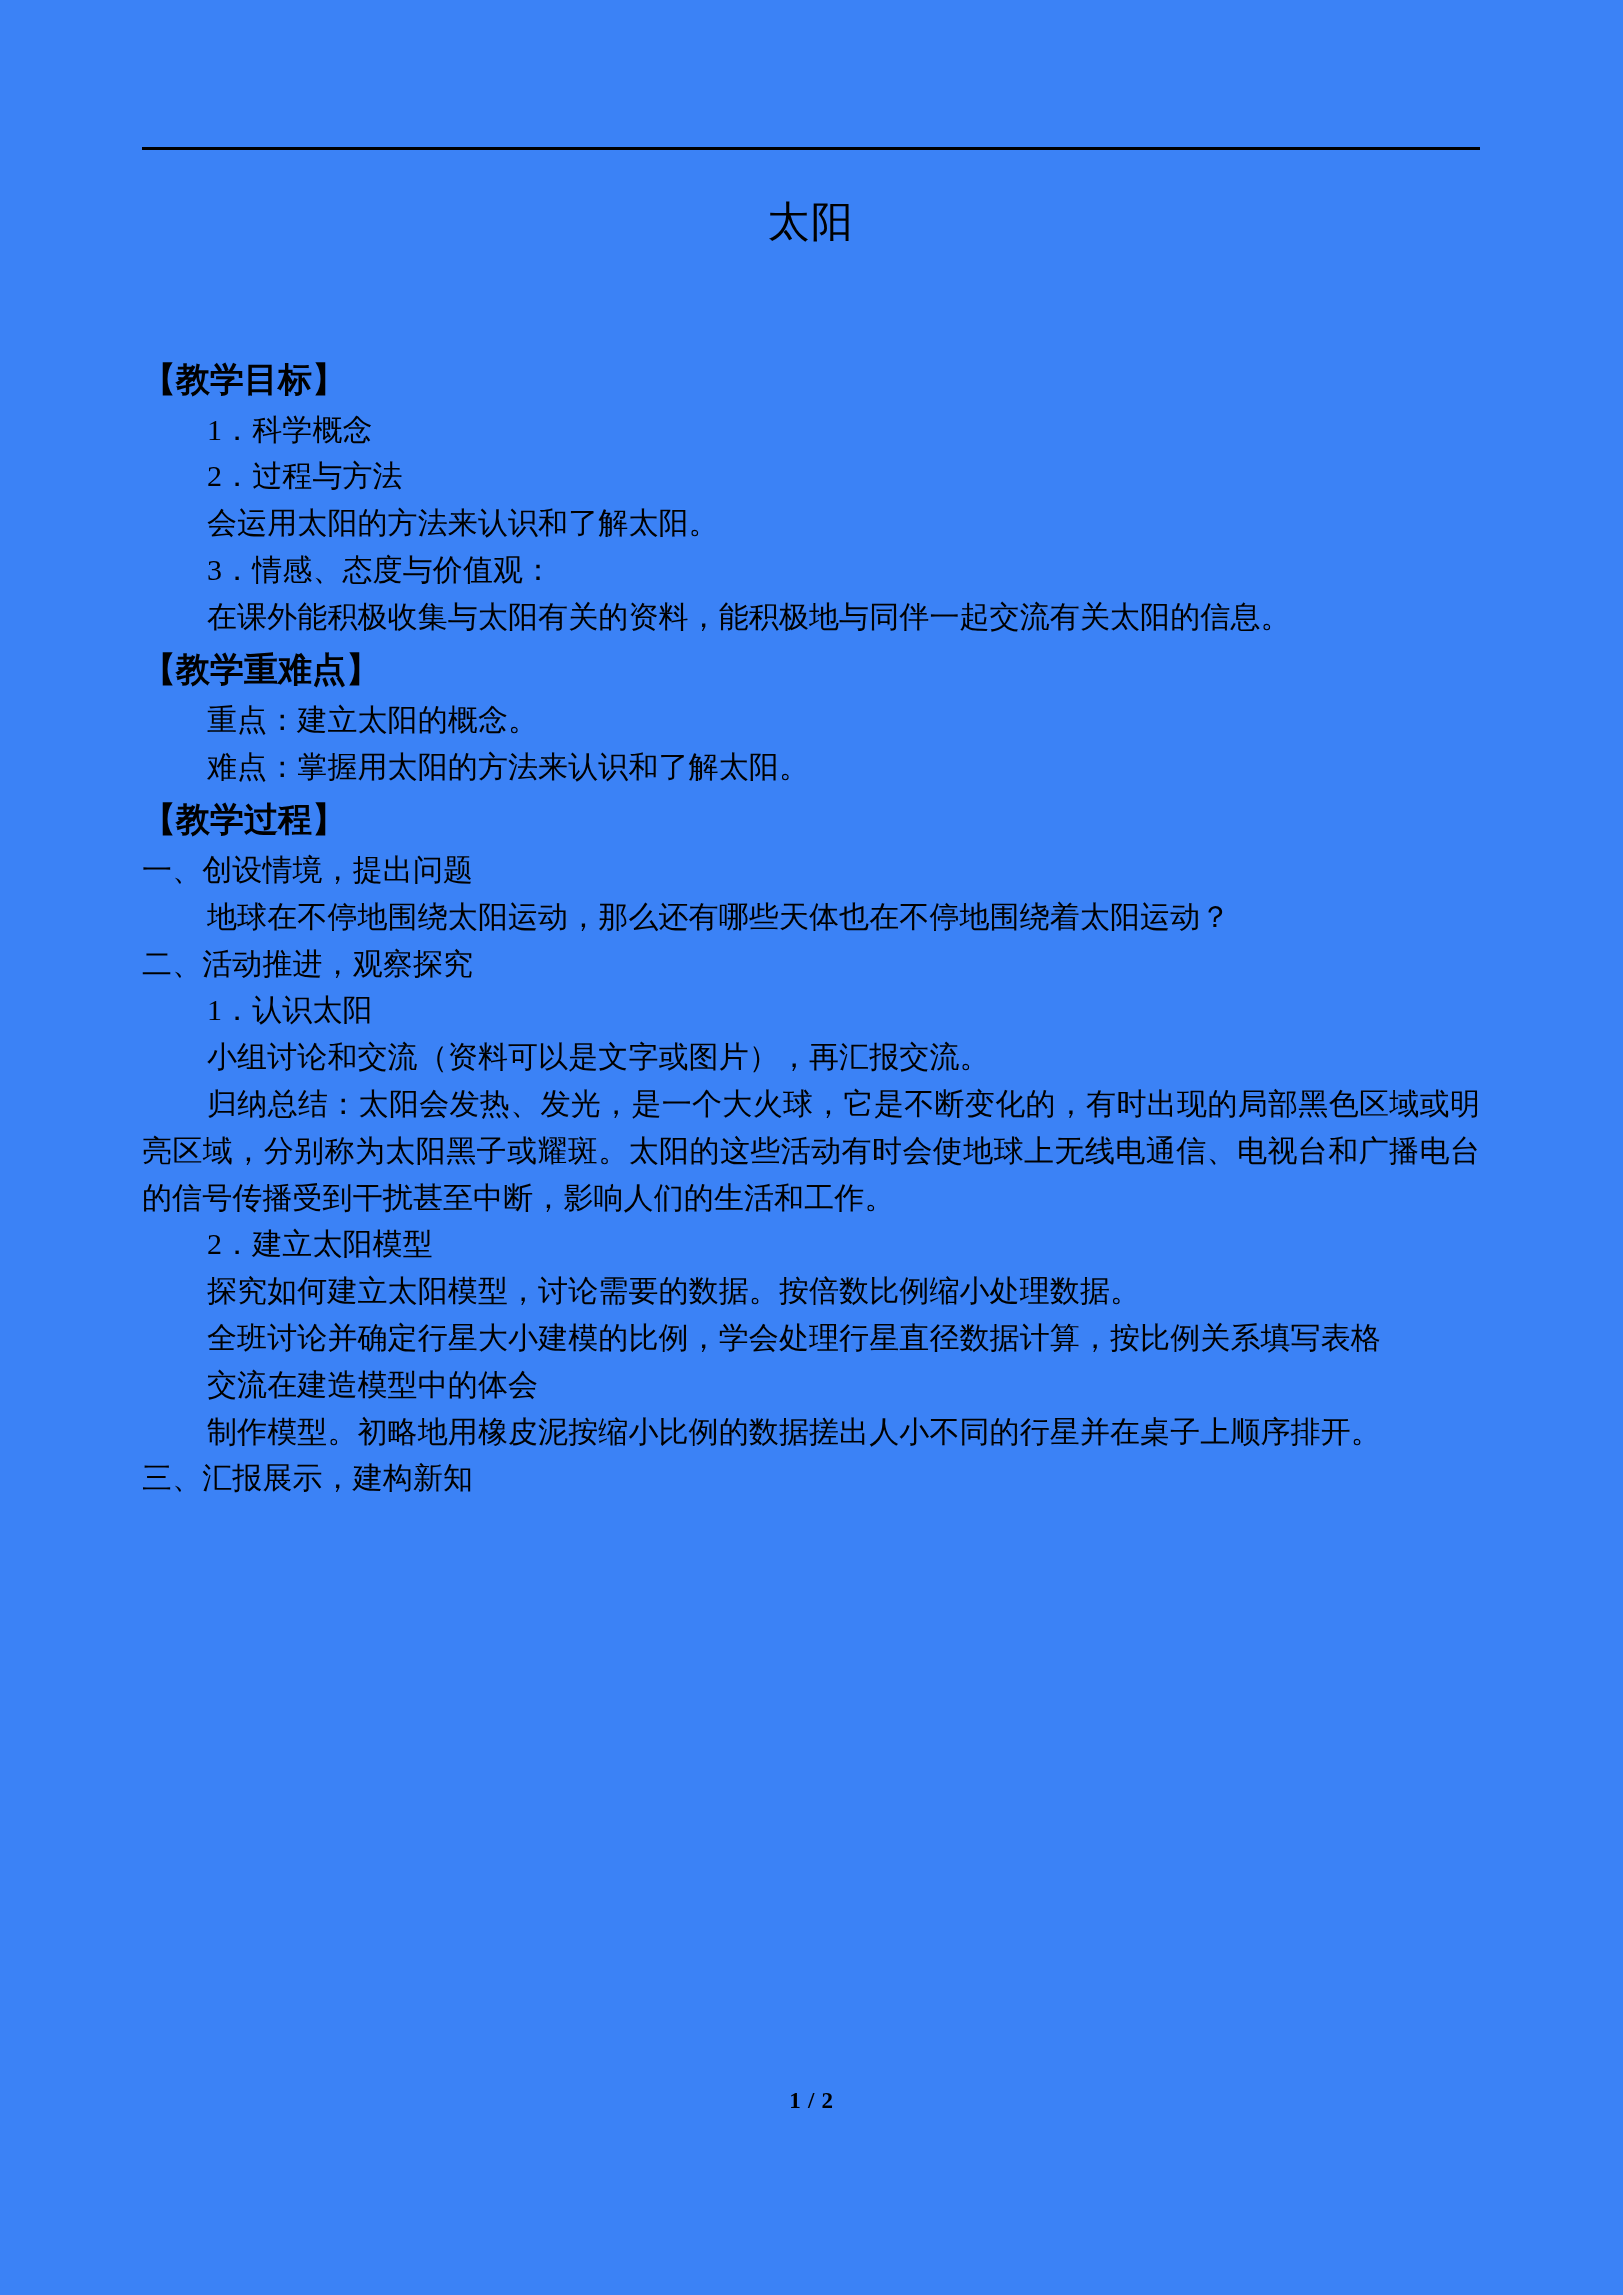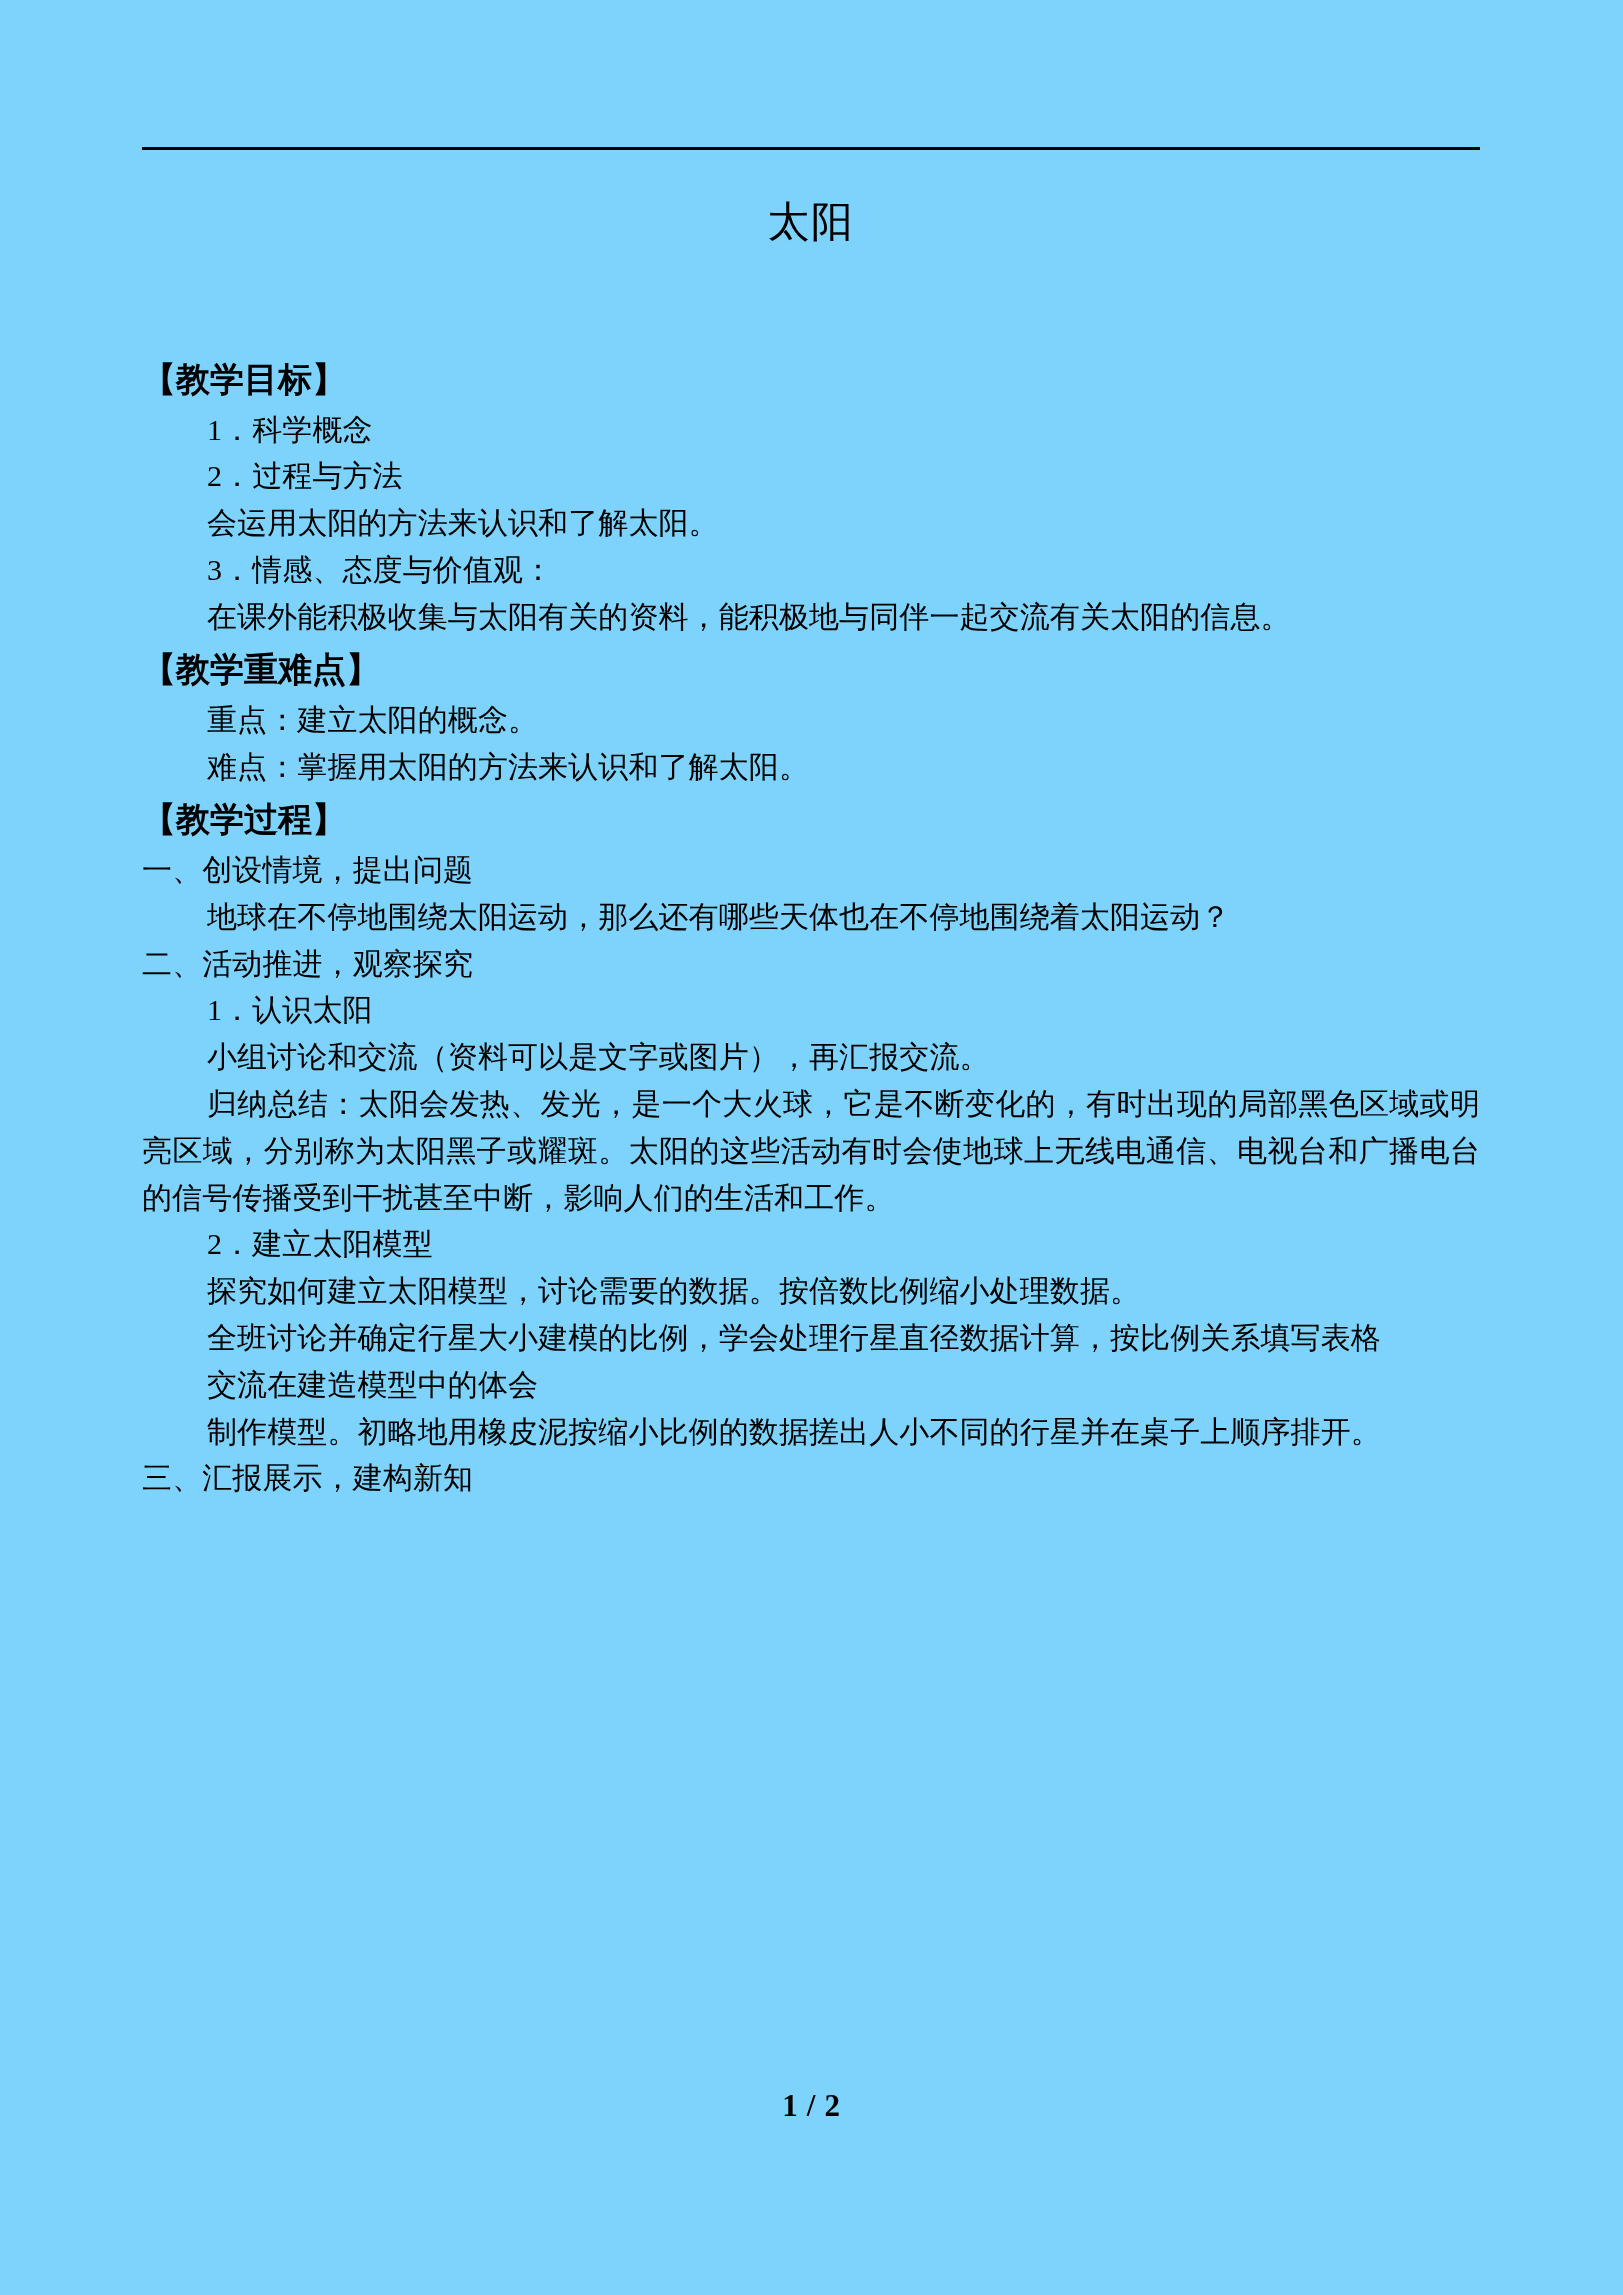--- a/index.html
+++ b/index.html
@@ -15,21 +15,21 @@
     color: #000000;
     overflow: hidden;
   }
 
   .page {
     position: absolute;
     top: 0;
     left: 0;
     width: 1623px;
     height: 2295px;
-    background: #7dd3fc;
+    background: #3b82f6;
   }
 
   .header-rule {
     position: absolute;
     left: 142px;
     top: 147px;
     width: 1338px;
     height: 3.4px;
     background: #000000;
   }
@@ -82,21 +82,21 @@
   }
 
   .gap-sm { height: 6.8px; }
 
   .footer {
     position: absolute;
     left: 0;
     top: 2088px;
     width: 1623px;
     text-align: center;
-    font-size: 31px;
+    font-size: 23px;
     font-weight: bold;
     font-family: "Liberation Serif", "DejaVu Serif", serif;
     letter-spacing: 0.7px;
   }
 </style>
 </head>
 <body>
 
 <div class="page">
 

